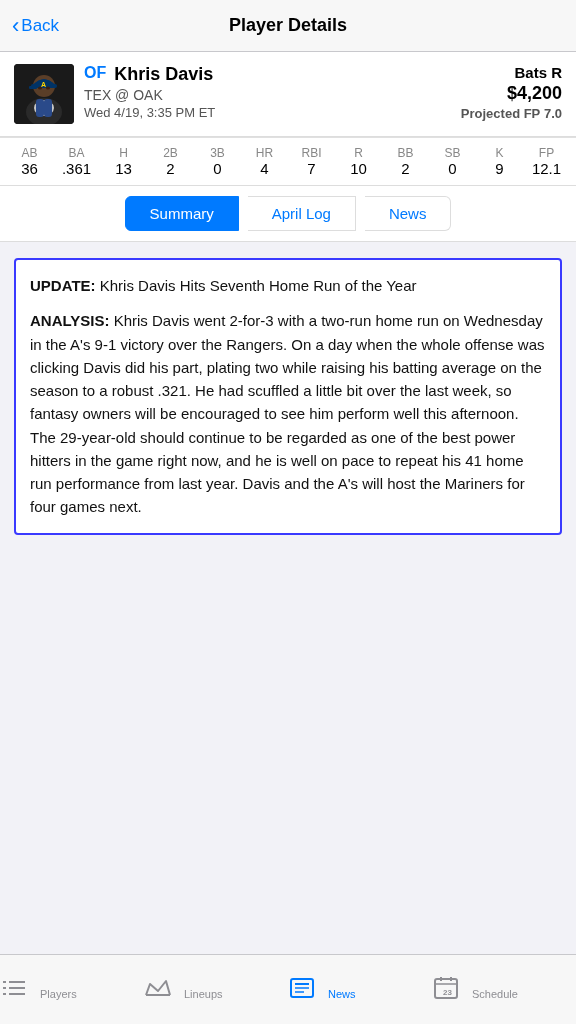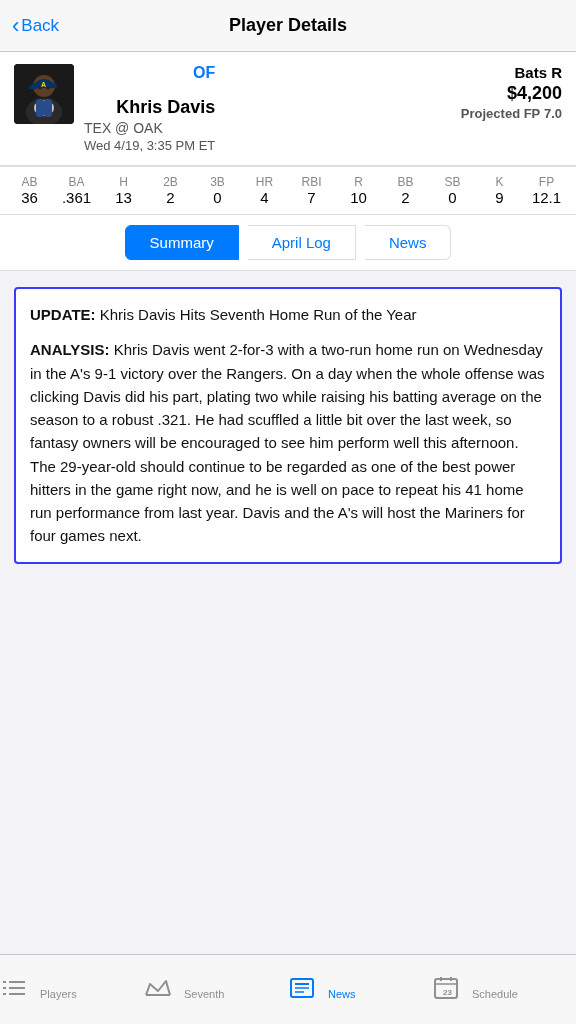--- a/index.html
+++ b/index.html
@@ -76,23 +76,22 @@
       width: 60px;
       height: 60px;
     }
     .player-info {
       display: flex;
       flex-direction: column;
       gap: 2px;
     }
     .player-name-row {
       display: flex;
-      align-items: flex-end;
-      gap: 15px;
-      flex-direction: column;
+      align-items: flex-start;
+      gap: 8px;
     }
     .player-position {
       color: #007aff;
       font-size: 16px;
       font-weight: 600;
     }
     .player-name {
       font-size: 18px;
       font-weight: 700;
       color: #000;
@@ -412,21 +411,21 @@
       </div>
       <span class="bottom-tab-label">Players</span>
     </div>
     <div class="bottom-tab-item">
       <div class="bottom-tab-icon">
         <svg width="28" height="22" viewBox="0 0 28 22" xmlns="http://www.w3.org/2000/svg">
           <polyline points="2,18 6,7 14,14 22,4 26,18" fill="none" stroke="#8e8e93" stroke-width="2" stroke-linejoin="round"></polyline>
           <line x1="2" y1="18" x2="26" y2="18" stroke="#8e8e93" stroke-width="2"></line>
         </svg>
       </div>
-      <span class="bottom-tab-label">Seventh</span>
+      <span class="bottom-tab-label">Lineups</span>
     </div>
     <div class="bottom-tab-item">
       <div class="bottom-tab-icon active">
         <svg width="26" height="22" viewBox="0 0 26 22" xmlns="http://www.w3.org/2000/svg">
           <rect x="2" y="2" width="22" height="18" rx="2" fill="none" stroke="#007aff" stroke-width="2"></rect>
           <line x1="6" y1="7" x2="20" y2="7" stroke="#007aff" stroke-width="2"></line>
           <line x1="6" y1="11" x2="20" y2="11" stroke="#007aff" stroke-width="1.5"></line>
           <line x1="6" y1="15" x2="15" y2="15" stroke="#007aff" stroke-width="1.5"></line>
         </svg>
       </div>

